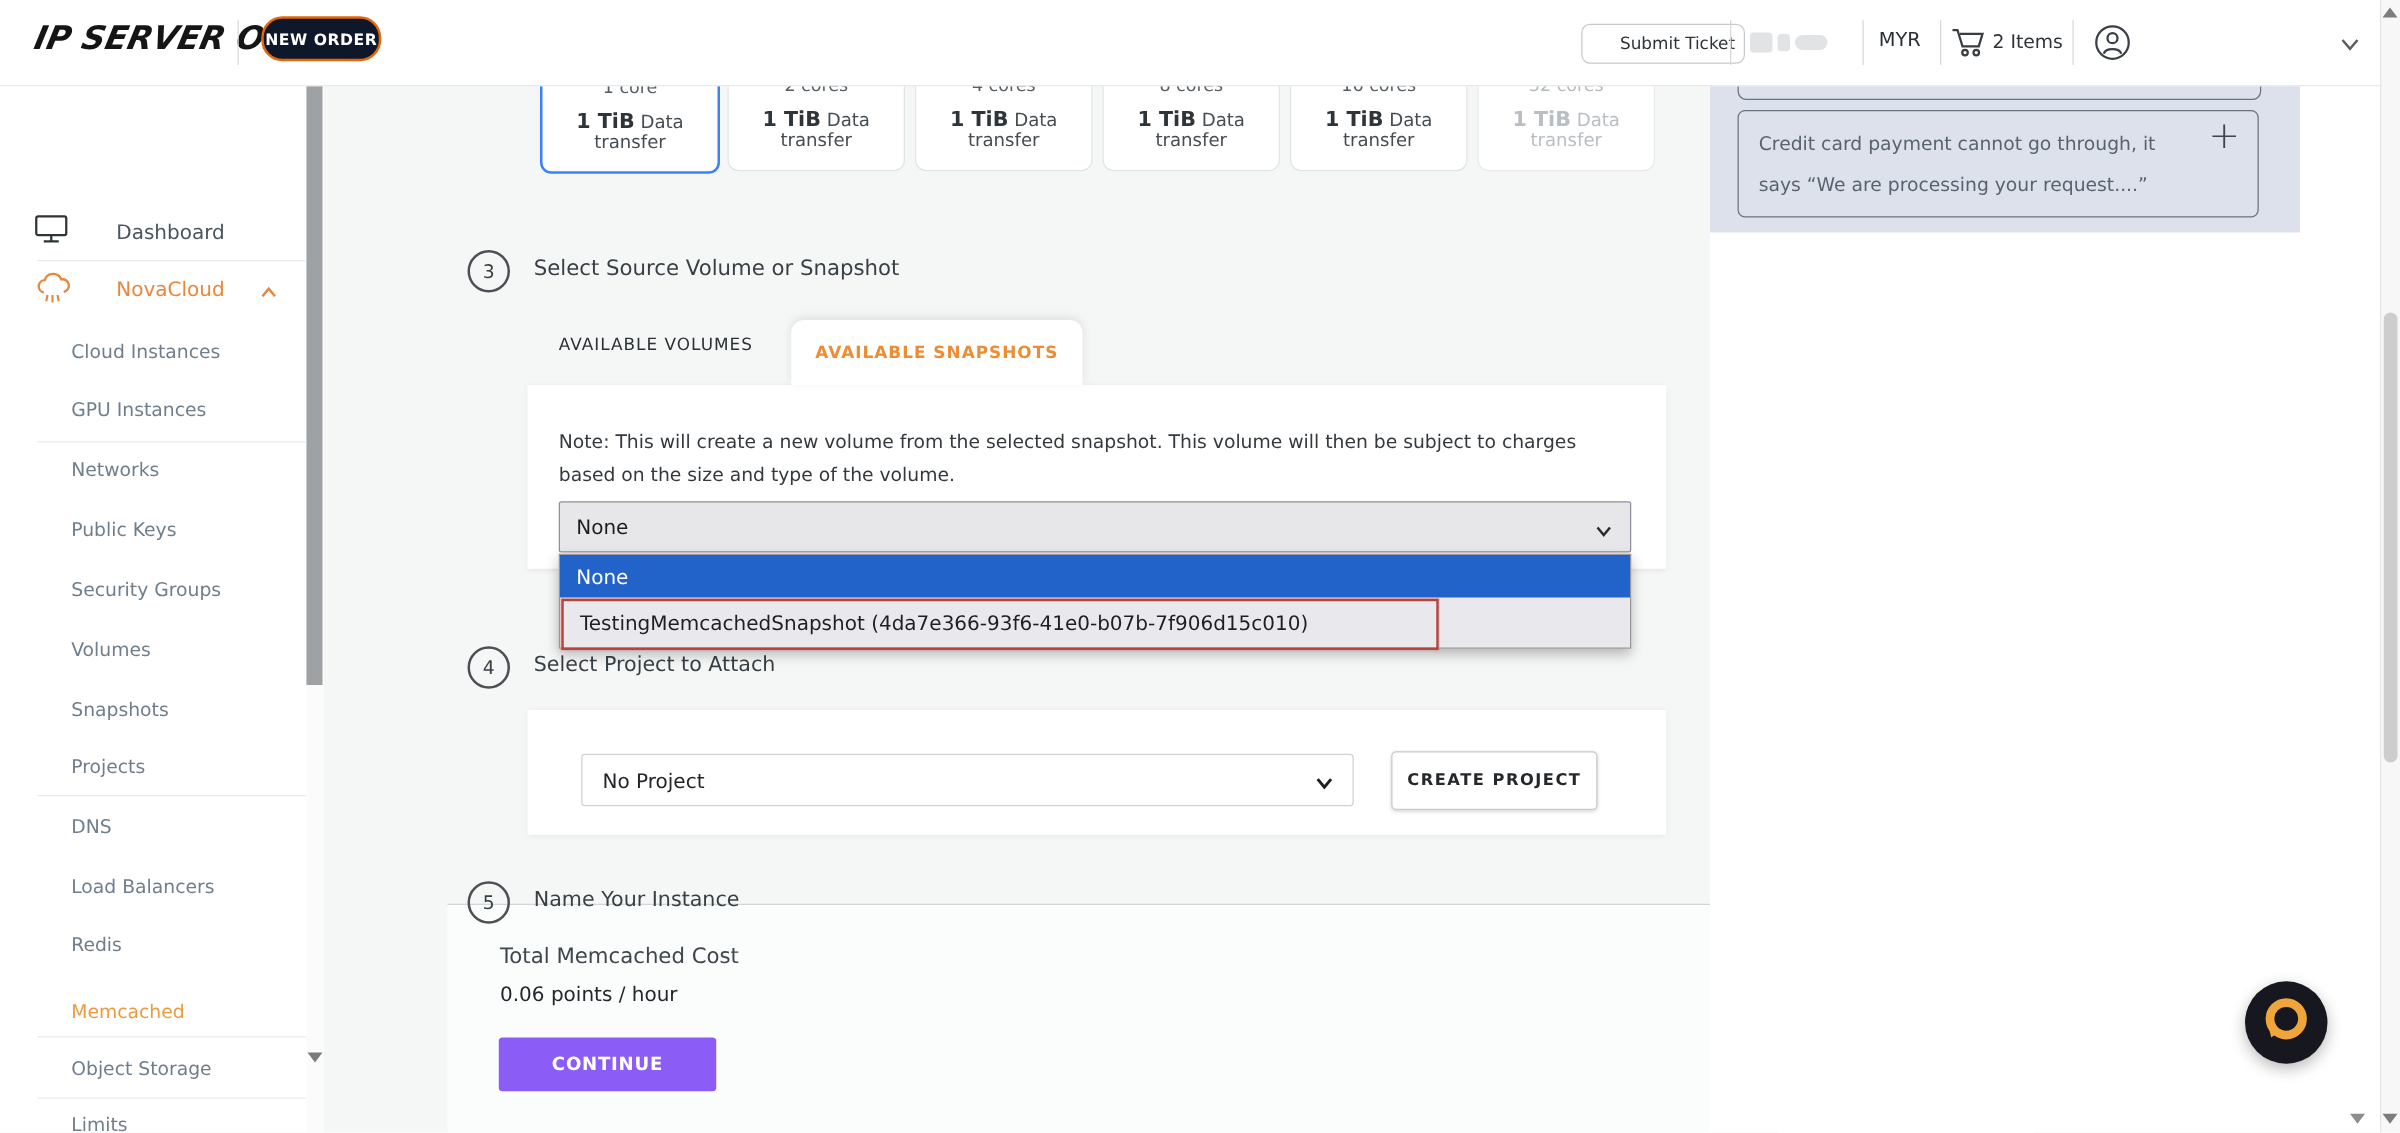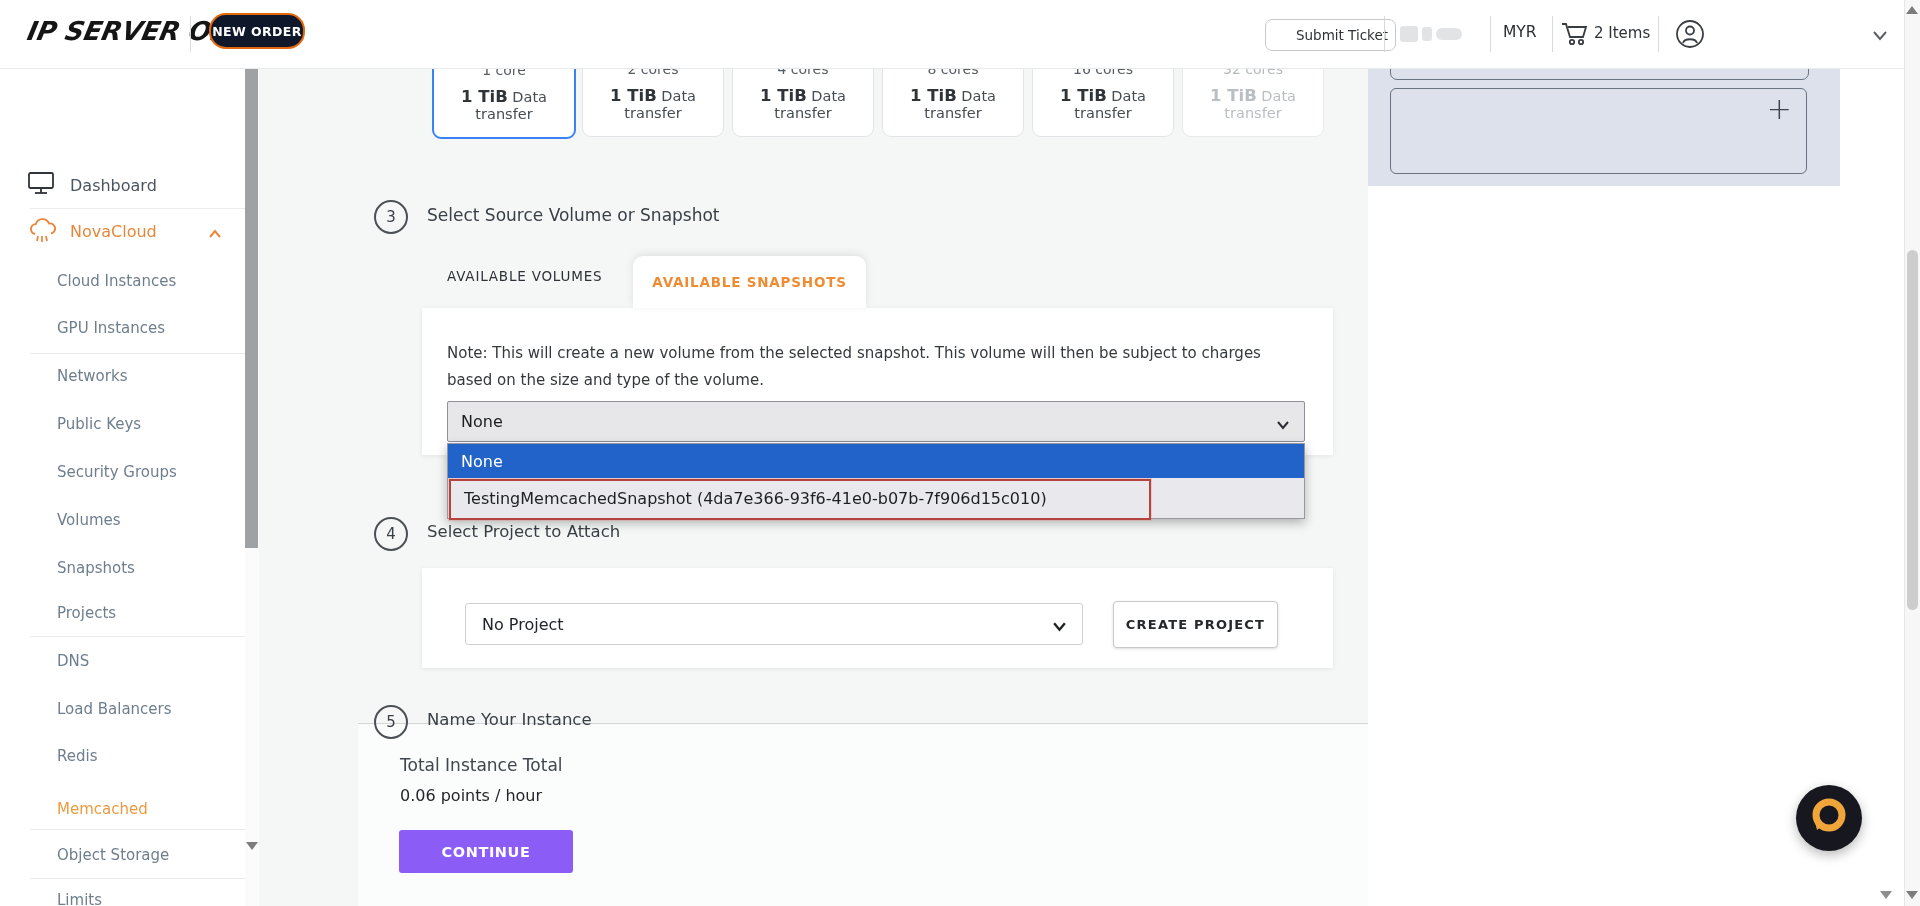--- a/index.html
+++ b/index.html
@@ -23,21 +23,21 @@
         border-radius:7px;color:#2e3338;font-size:13.5px;display:flex;align-items:center;justify-content:center;cursor:pointer;padding-left:23px;}
   .faded-logo{left:1400px;top:24px;width:76px;height:20px;opacity:.22;display:flex;gap:4px;align-items:center;}
   .faded-logo i{display:block;background:#7a828c;border-radius:3px;}
   .hdr-txt{top:23px;font-size:15.5px;color:#2b3036;}
   .cart-count{left:1594px;top:24px;font-size:15px;color:#2e3338;}
   .icon-btn{cursor:pointer;}
 
   
   .sidebar{left:0;top:68px;width:245px;height:838px;background:#fff;z-index:10;}
   .side-item{left:0;width:245px;height:22px;display:flex;align-items:center;cursor:pointer;}
-  .side-l1{padding-left:70px;font-size:16px;color:#4a5560;}
+  .side-l1{padding-left:93px;font-size:16px;color:#4a5560;}
   .side-sub{padding-left:57px;font-size:15px;color:#6e7e8d;}
   .side-orange{color:#e8873a !important;}
   .side-active{color:#eb9b3f !important;}
   .side-div{left:30px;width:215px;height:1px;background:#e8eaec;}
   .side-icon{left:26px;width:30px;height:26px;}
 
   
   .sb-track{left:245px;top:68px;width:14px;height:838px;background:#fbfbfb;}
   .sb-thumb{left:245px;top:68px;width:13px;height:480px;background:#9fa2a5;}
   .tri-down{width:0;height:0;border-left:6px solid transparent;border-right:6px solid transparent;border-top:8px solid #7c7c7c;}
@@ -183,27 +183,28 @@
       </svg>
   </span>
 </div>
 <div class="abs btn-create">CREATE PROJECT</div>
 
 <div class="abs step-circle" style="left:374px;top:705px">
     <span>5</span>
   </div>
 <div class="abs step-title" style="left:427px;top:710px;font-size:16.5px;">Name Your Instance</div>
 
-<div class="abs cost-label">Total Instance Total</div>
+<div class="abs cost-label">Total Memcached Cost</div>
 <div class="abs cost-value">0.06 points / hour</div>
 <div class="abs btn-continue">CONTINUE</div>
 
 <div class="abs help-panel">
   <div class="help-card-prev"></div>
   <div class="help-card">
+    <div class="help-text">Credit card payment cannot go through, it says “We are processing your request....”</div>
     <div class="help-plus">+</div>
   </div>
 </div>
 
 <div class="abs header">
   <div class="abs logo"><span>IP SERVER ONE</span><sup>®</sup></div>
   <div class="abs vdiv" style="left:190px"></div>
   <div class="abs btn-neworder">NEW ORDER</div>
 
   <div class="abs btn-ticket">Submit Ticket</div>

